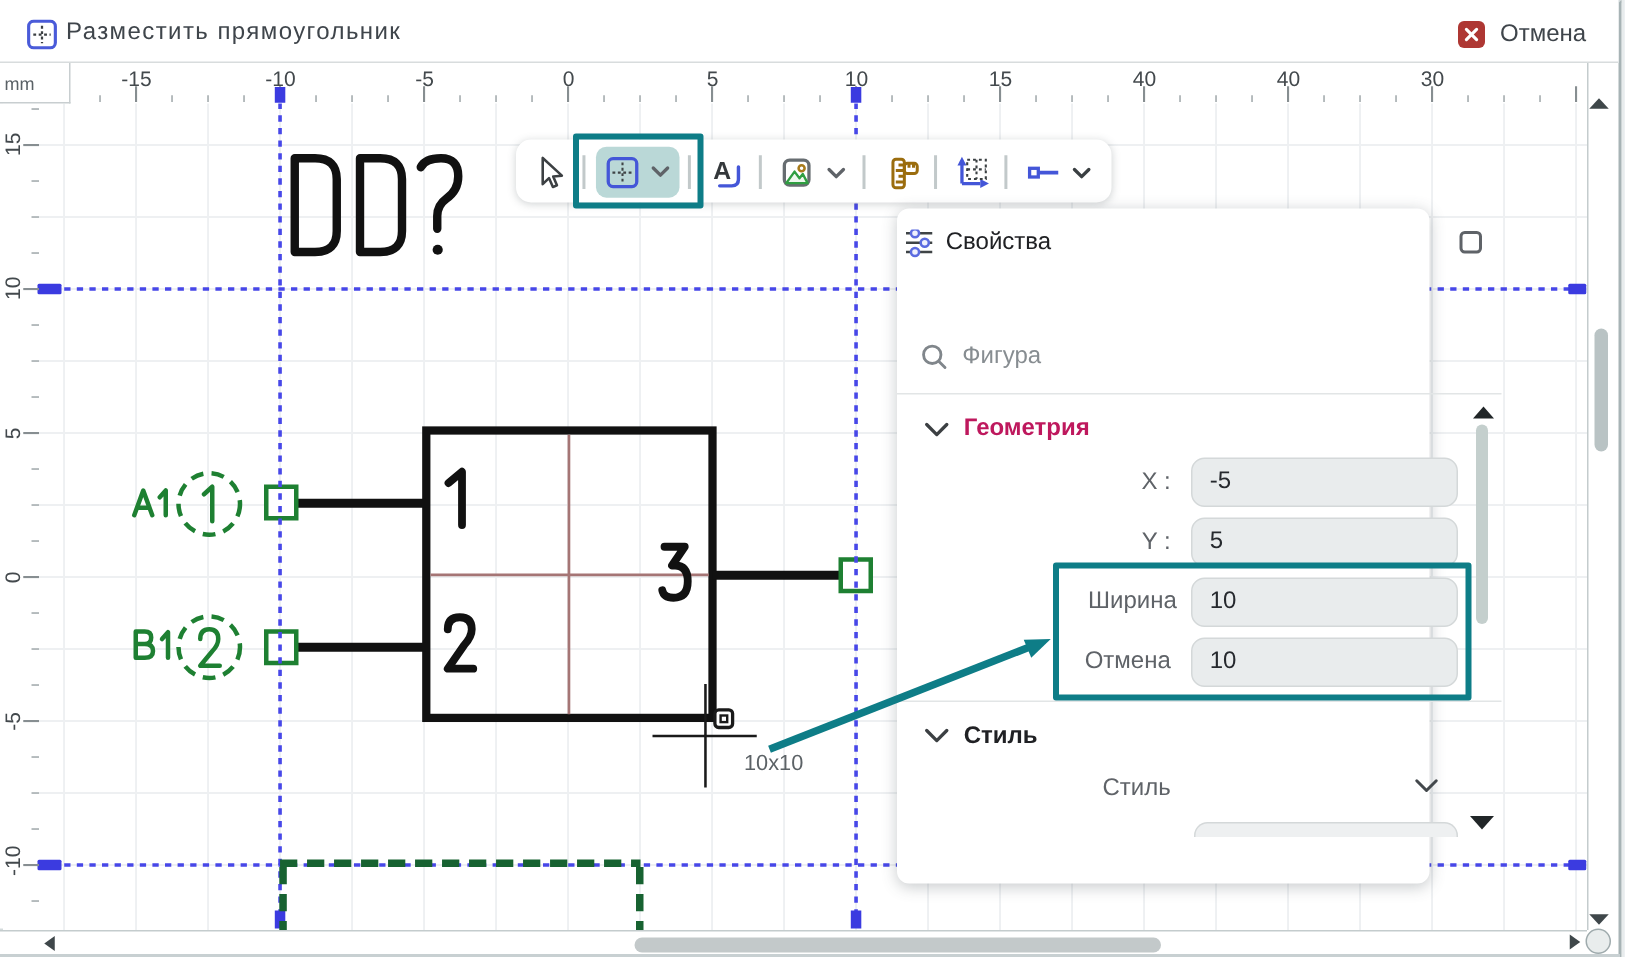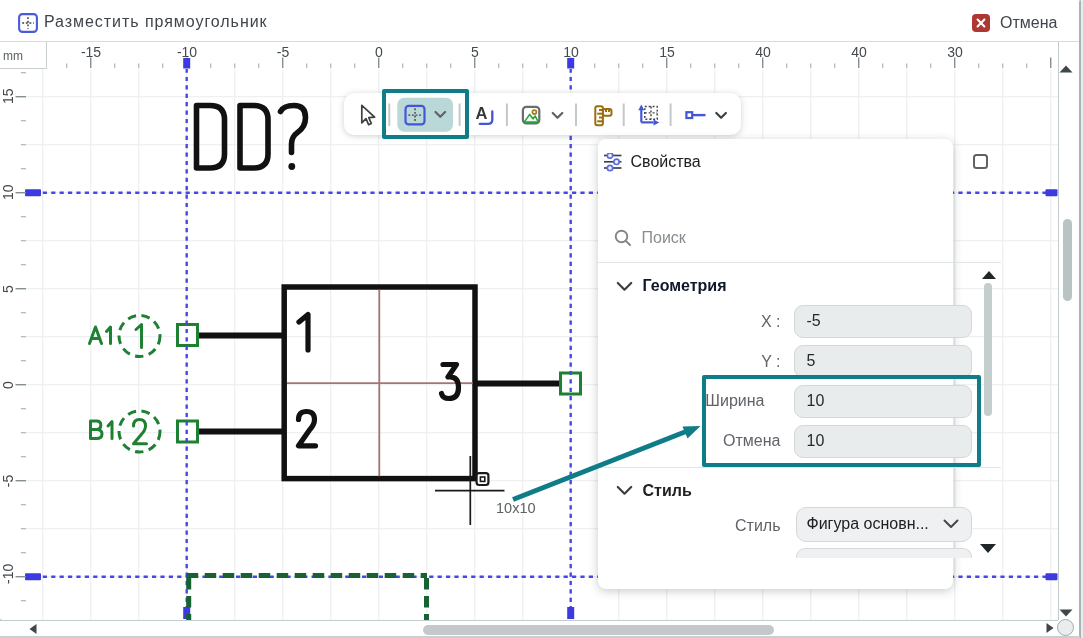--- a/index.html
+++ b/index.html
@@ -323,43 +323,42 @@
         <circle cx="13.5" cy="8.8" r="2.7"></circle>
         <circle cx="7" cy="15" r="2.7"></circle>
       </g>
 </svg>
 <div style="position:absolute;left:33px;top:13.5px;font-size:16px;color:#202124">Свойства</div>
 <div style="position:absolute;left:375px;top:15px;width:15px;height:15px;border:2px solid #5f6368;border-radius:3.5px"></div>
 <svg style="position:absolute;left:16px;top:90px" width="18" height="18" viewBox="0 0 18 18">
 <circle cx="7.5" cy="7.5" r="5.8" fill="none" stroke="#80868b" stroke-width="1.9"></circle>
 <line x1="11.8" y1="11.8" x2="16" y2="16" stroke="#80868b" stroke-width="1.9" stroke-linecap="round"></line>
 </svg>
-<div style="position:absolute;left:44px;top:90px;font-size:16px;color:#878d91">Поиск</div>
+<div style="position:absolute;left:44px;top:90px;font-size:16px;color:#878d91">Фигура</div>
 <div style="position:absolute;left:0;top:122.5px;width:403px;height:1px;background:#e2e5e6"></div>
 <svg style="position:absolute;left:18.5px;top:141.5px" width="17" height="11" viewBox="0 0 17 11">
       <path d="M1.8,2 L8.5,8.7 L15.2,2" fill="none" stroke="#3c4043" stroke-width="2.2" stroke-linecap="round" stroke-linejoin="round"></path>
     </svg>
-<div style="position:absolute;left:45px;top:138px;font-size:16px;font-weight:bold;color:#0f172a">Геометрия</div>
+<div style="position:absolute;left:45px;top:138px;font-size:16px;font-weight:bold;color:#be185d">Геометрия</div>
 
 <div class="plabel" style="left:60px;top:173.5px;width:123px">X :</div>
 <div class="pinput" style="top:166px">-5</div>
 <div class="plabel" style="left:60px;top:213.5px;width:123px">Y :</div>
 <div class="pinput" style="top:206px">5</div>
-<div class="plabel" style="left:44px;top:253px;width:123px">Ширина</div>
+<div class="plabel" style="left:64px;top:253px;width:123px">Ширина</div>
 <div class="pinput" style="top:246px">10</div>
 <div class="plabel" style="left:60px;top:293px;width:123px">Отмена</div>
 <div class="pinput" style="top:285.5px">10</div>
 
 <div style="position:absolute;left:0;top:327.5px;width:403px;height:1px;background:#e2e5e6"></div>
 <svg style="position:absolute;left:18.5px;top:346px" width="17" height="11" viewBox="0 0 17 11">
       <path d="M1.8,2 L8.5,8.7 L15.2,2" fill="none" stroke="#3c4043" stroke-width="2.2" stroke-linecap="round" stroke-linejoin="round"></path>
     </svg>
 <div style="position:absolute;left:45px;top:343px;font-size:16px;font-weight:bold;color:#202124">Стиль</div>
 <div class="plabel" style="left:60px;top:377.5px;width:123px">Стиль</div>
-<div style="position:absolute;left:198px;top:368px;width:176.5px;height:34.5px;background:#eef0f1;border:1px solid #d4d8d9;border-radius:10px;font-size:16px;color:#202124;padding:7px 0 0 10px">Фигура основн...</div>
 <svg style="position:absolute;left:345px;top:380px" width="16" height="11" viewBox="0 0 16 11">
       <path d="M1.5,1.5 L8,8 L14.5,1.5" fill="none" stroke="#43484c" stroke-width="2" stroke-linecap="round" stroke-linejoin="round"></path>
     </svg>
 <div style="position:absolute;left:198px;top:409px;width:176.5px;height:9.5px;background:#eef0f1;border:1px solid #d4d8d9;border-bottom:none;border-radius:9px 9px 0 0"></div>
 
 <svg style="position:absolute;left:383px;top:131px" width="16" height="10" viewBox="0 0 16 10">
       <path d="M8,1 L15,9 L1,9 Z" fill="#212628"></path>
     </svg>
 <div style="position:absolute;left:386.5px;top:144px;width:8px;height:133px;background:#c4cfcd;border-radius:4px"></div>
 <svg style="position:absolute;left:381px;top:404px" width="18" height="11" viewBox="0 0 18 11">

